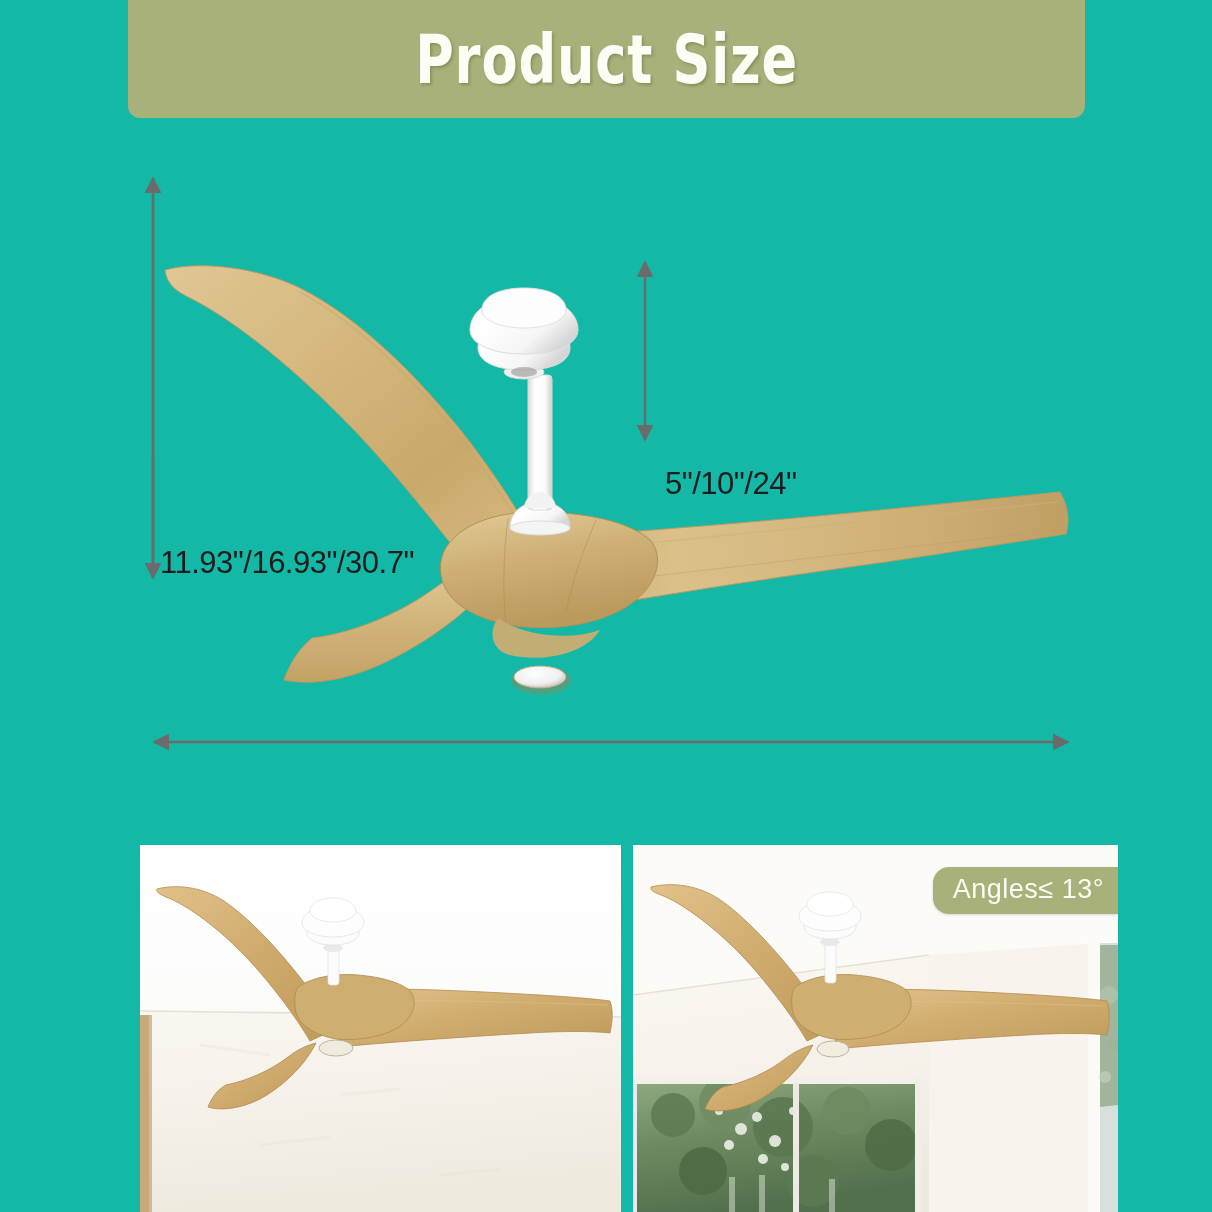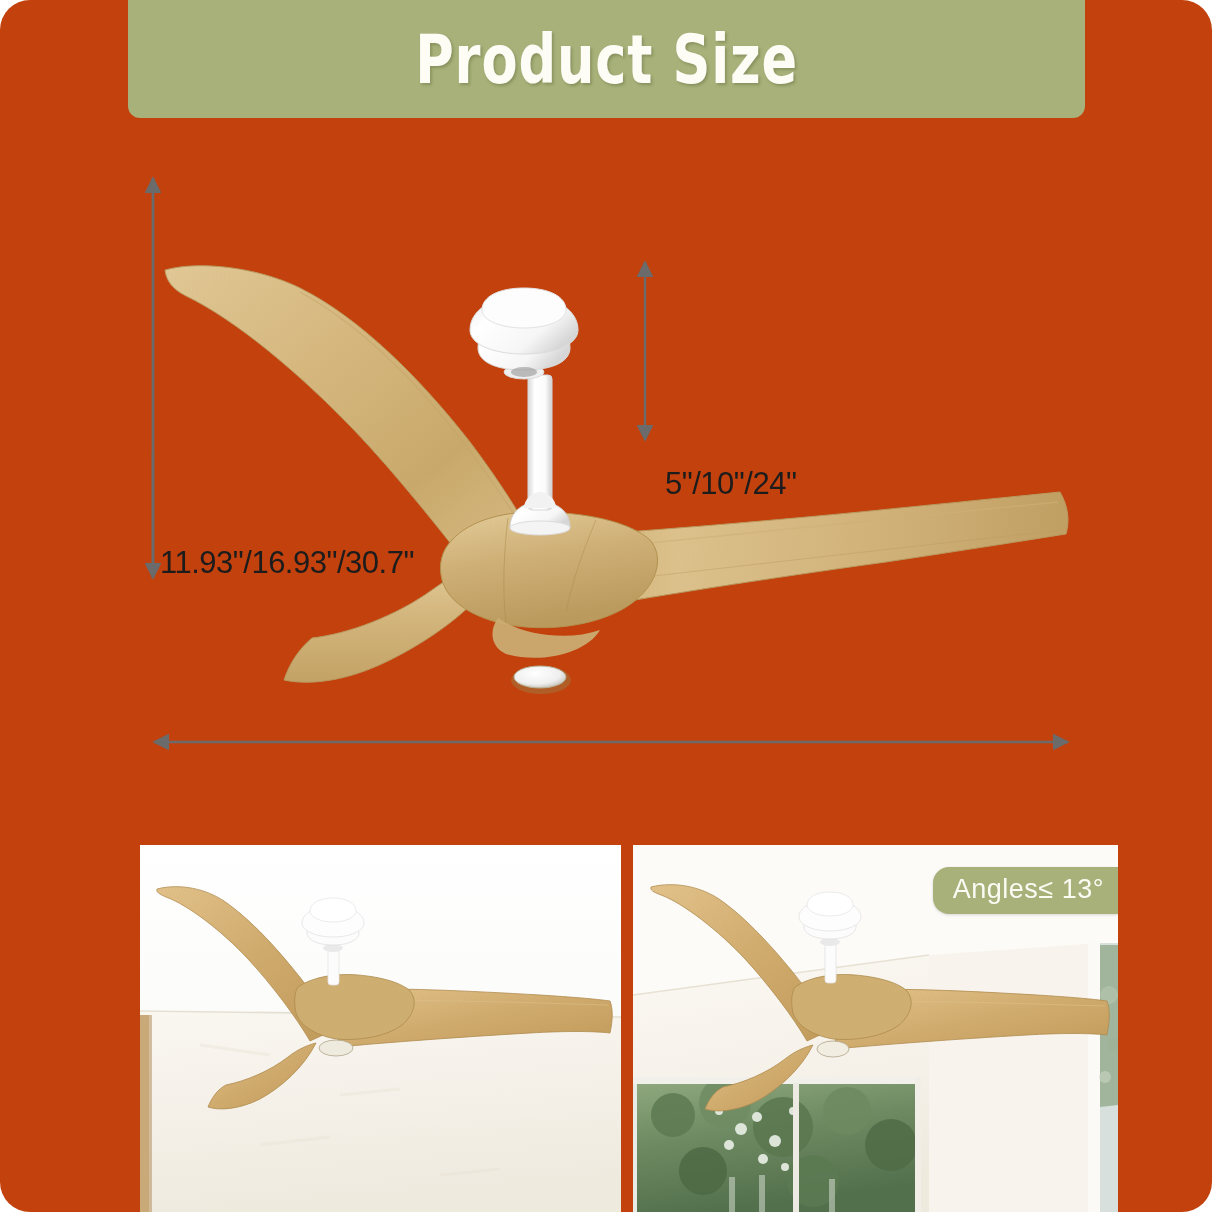--- a/index.html
+++ b/index.html
@@ -2,21 +2,21 @@
 <html><head>
 <meta charset="utf-8">
 <title>Product Size</title>
 <style>
   html,body{margin:0;padding:0;background:#ffffff;}
   body{
     width:1212px;height:1212px;overflow:hidden;position:relative;
     font-family:"Liberation Sans","DejaVu Sans",sans-serif;
     -webkit-font-smoothing:antialiased;
   }
-  .page{position:absolute;inset:0;background:#c2410c;border-radius:30px;}
+  .page{position:absolute;inset:0;background:#14b8a6;}
 
   
   .banner{
     position:absolute;left:128px;top:-6px;width:957px;height:124px;
     background:#a7b179;
     border-radius:0 0 12px 12px;
     display:flex;align-items:center;justify-content:center;
   }
   .banner-title{
     color:#fdfdf6;

